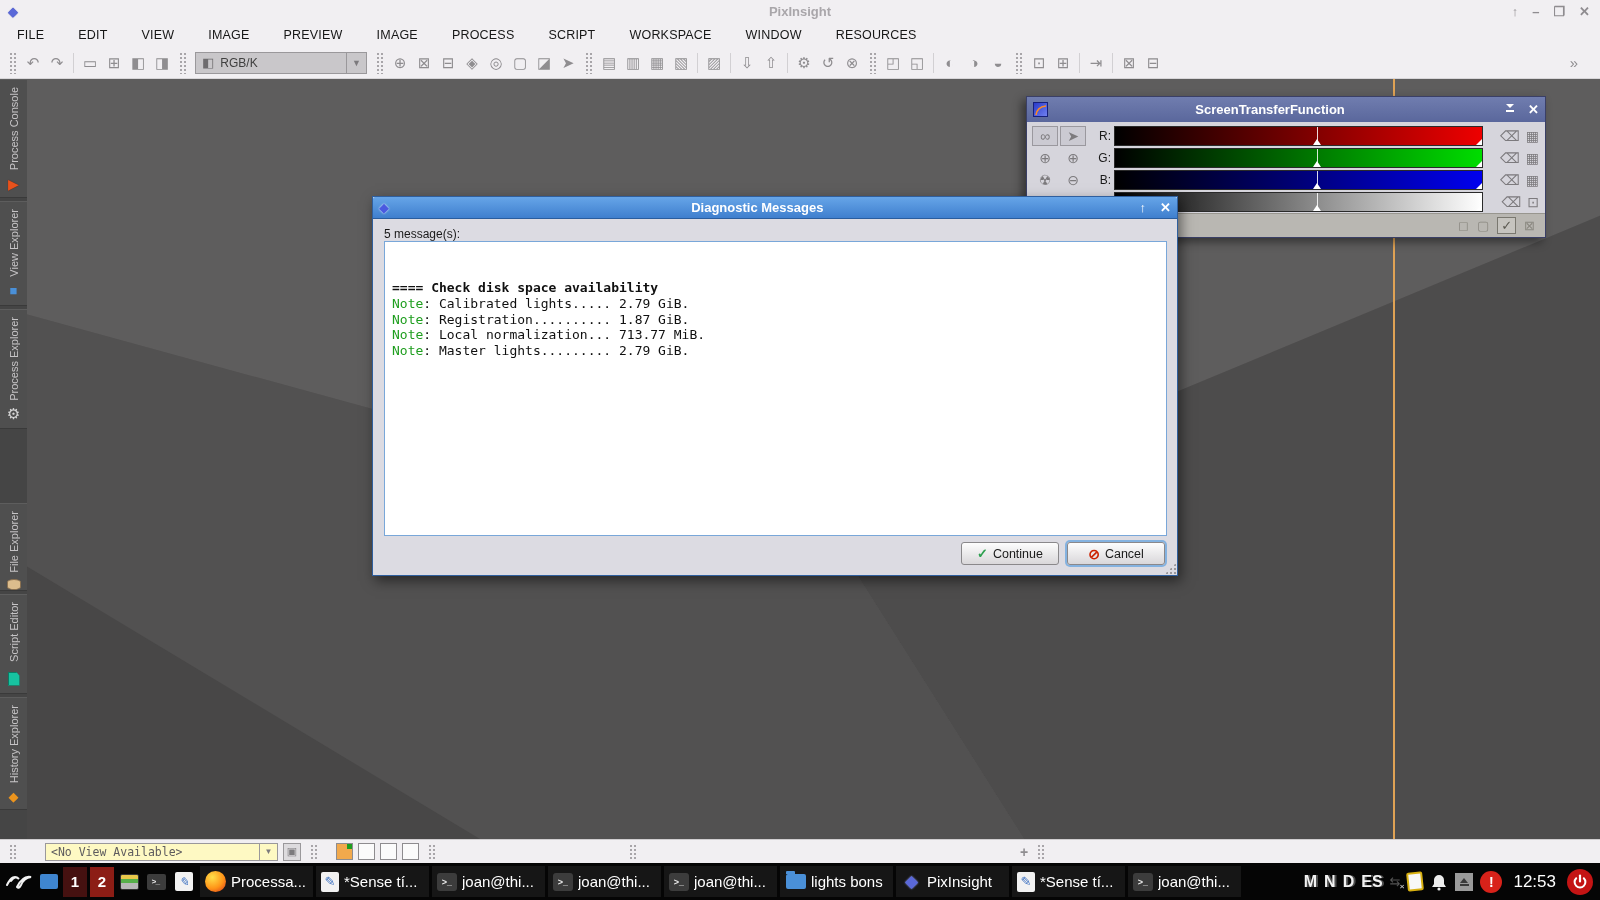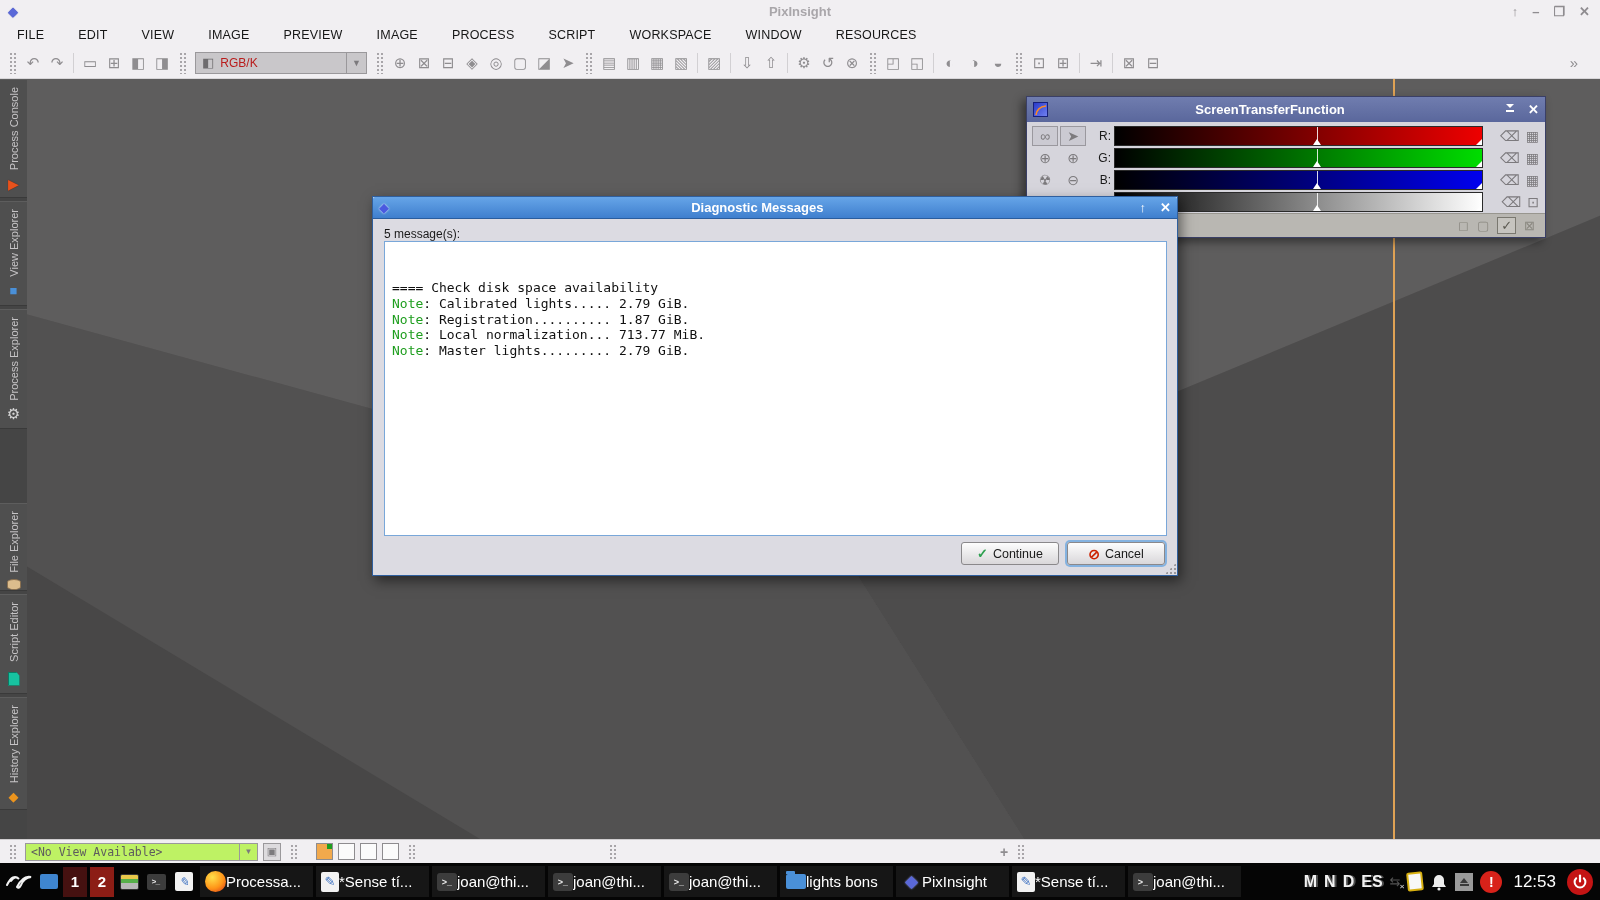--- a/index.html
+++ b/index.html
@@ -17,21 +17,21 @@
   .menubar { position:absolute; left:0; top:22px; width:1600px; height:25px; background:#f1eff2; display:flex; align-items:center; gap:0; }
   .menu-item { padding:0 17px; font-size:12.5px; color:#161616; letter-spacing:.2px; }
 
   .toolbar { position:absolute; left:0; top:47px; width:1600px; height:32px; background:#f1eff2; border-bottom:1px solid #d8d6d9; display:flex; align-items:center; padding:0 4px; }
   .tb-icon { width:24px; height:24px; display:flex; align-items:center; justify-content:center; color:#8f8d90; font-size:15px; }
   .tb-sep { width:1px; height:20px; background:#d2d0d3; margin:0 4px; }
   .tb-handle { width:7px; height:22px; margin:0 5px;
     background-image:radial-gradient(circle, #a8a5a9 1px, transparent 1.2px); background-size:4px 4px; }
   .rgb-select { display:flex; align-items:center; width:172px; height:22px; background:#c9c7ca; border:1px solid #9a989b; margin:0 4px; }
   .rgb-select .swatch-ic { font-size:13px; color:#6e6c6f; margin:0 6px; }
-  .rgb-select .rgb-label { flex:1; font-size:12px; color:#b91c1c; }
+  .rgb-select .rgb-label { flex:1; font-size:12px; color:#404040; }
   .rgb-select .dd-arrow { width:20px; height:20px; border-left:1px solid #9a989b; display:flex; align-items:center; justify-content:center; font-size:9px; color:#7c7a7d; }
   .tb-overflow { margin-left:auto; margin-right:18px; color:#8f8d90; font-size:15px; }
 
   
   .workspace { position:absolute; left:0; top:79px; width:1600px; height:760px; background:#585757; overflow:hidden; }
   .facet { position:absolute; left:0; top:0; width:100%; height:100%; }
   .f1 { background:#5e5d5d; clip-path:polygon(0 0,100% 0,100% 18%,52% 60%,0 30%); }
   .f2 { background:#4d4c4c; clip-path:polygon(52% 60%,100% 18%,100% 100%,64% 100%); }
   .f3 { background:#525151; clip-path:polygon(0 30%,52% 60%,64% 100%,0 100%); }
   .f4 { background:#484747; clip-path:polygon(0 62%,30% 100%,0 100%); }
@@ -76,55 +76,55 @@
   .stf-footer .pressed { border:1px solid #7a7870; background:#c6c4bf; padding:0 3px; color:#5a584f; }
 
   
   .dialog { position:absolute; left:372px; top:196px; width:806px; height:380px; background:#dcdbe2; border:1px solid #2f5f9e; box-shadow:3px 5px 12px rgba(0,0,0,.5); z-index:30; }
   .dlg-title { height:22px; background:linear-gradient(#66a5e8,#3f7fce); border-bottom:1px solid #2a5d9e; display:flex; align-items:center; padding:0 6px; border-radius:2px 2px 0 0; }
   .dlg-gem { color:#4a5ae0; font-size:13px; text-shadow:0 0 2px #fff; }
   .dlg-title-text { flex:1; text-align:center; color:#fff; font-weight:bold; font-size:13px; }
   .dlg-tbtn { color:#fff; font-weight:bold; font-size:13px; margin-left:14px; }
   .dlg-count { position:absolute; left:11px; top:30px; font-size:12px; color:#1a1a1a; }
   .dlg-textarea { position:absolute; left:11px; top:44px; width:783px; height:295px; background:#fff; border:1px solid #79a7d9; font-family:"DejaVu Sans Mono", monospace; font-size:13px; line-height:15.8px; color:#101010; padding:38px 0 0 7px; overflow:hidden; }
-  .msg-heading { font-weight:normal; }
+  .msg-heading { font-weight:bold; }
   .note-prefix { color:#1f9e1f; font-weight:normal; }
   .dlg-buttons { position:absolute; right:12px; bottom:10px; display:flex; gap:8px; }
   .btn { display:flex; align-items:center; justify-content:center; gap:5px; width:98px; height:23px; font-size:12.5px; color:#1a1a1a; background:linear-gradient(#fdfdfd,#d9d7da); border:1px solid #8a888b; border-radius:3px; font-family:"Liberation Sans", sans-serif; }
   .btn-focus { box-shadow:0 0 0 2px #84b2e0; }
   .ic-check { color:#2ea050; font-weight:bold; font-size:13px; }
   .ic-cancel { color:#cc2200; font-weight:bold; font-size:14px; }
   .resize-grip { position:absolute; right:1px; bottom:1px; width:11px; height:11px;
     background-image:radial-gradient(circle, #9a989b 1px, transparent 1.2px); background-size:4px 4px; clip-path:polygon(100% 0,100% 100%,0 100%); }
 
   
   .statusbar { position:absolute; left:0; top:839px; width:1600px; height:24px; background:#f1eff2; border-top:1px solid #cfcdcf; display:flex; align-items:center; }
   .sb-handle { width:7px; height:16px; margin:0 9px; background-image:radial-gradient(circle,#a8a5a9 1px,transparent 1.2px); background-size:4px 4px; }
-  .view-select { display:flex; align-items:center; width:233px; height:18px; background:#bef264; border:1px solid #9a989b; }
+  .view-select { display:flex; align-items:center; width:233px; height:18px; background:#fef9c3; border:1px solid #9a989b; margin-left:20px; }
   .view-select .vs-label { flex:1; font-family:"DejaVu Sans Mono", monospace; font-size:11.5px; color:#5d5b5e; padding-left:5px; }
   .view-select .dd-arrow { width:18px; height:16px; border-left:1px solid #9a989b; display:flex; align-items:center; justify-content:center; font-size:8px; color:#7c7a7d; }
   .sb-btn { width:18px; height:18px; border:1px solid #9a989b; background:#dddbde; margin-left:5px; display:flex; align-items:center; justify-content:center; font-size:11px; color:#7c7a7d; }
   .swatches { display:flex; gap:5px; margin-left:10px; }
   .swatch { width:17px; height:17px; border:1px solid #8e8c8f; background:#fbfbfb; position:relative; }
   .swatch.active { background:#f2a94c; }
   .swatch.active::after { content:""; position:absolute; right:0; top:0; width:5px; height:5px; background:#1f9e1f; }
   .sb-mid { margin-left:185px; }
   .sb-plus { margin-left:375px; color:#8f8d90; font-size:14px; font-weight:bold; }
 
   
   .taskbar { position:absolute; left:0; top:863px; width:1600px; height:37px; background:#050505; display:flex; align-items:center; padding:0 3px; gap:3px; }
   .tk-ic { height:30px; display:flex; align-items:center; justify-content:center; }
   .wm-logo { width:32px; }
   .blue-sq { width:22px; } .blue-sq i { display:block; width:18px; height:15px; background:#3f86d0; border-radius:2px; }
   .ws-btn { width:24px; height:30px; display:flex; align-items:center; justify-content:center; color:#fff; font-size:15px; font-weight:bold; }
   .ws-1 { background:#451110; } .ws-2 { background:#8c1d15; }
   .files-ic { width:24px; } .files-ic i { display:block; width:19px; height:16px; background:linear-gradient(#e8c84a 0 4px,#57b04a 4px 8px,#b8b8b8 8px 100%); border-radius:2px; border:1px solid #333; }
   .mini-term { width:24px; } .mini-term i { display:flex; align-items:center; justify-content:center; width:19px; height:16px; background:#3c3c3c; border-radius:2px; color:#e8e8e8; font-size:8px; font-weight:bold; }
   .mini-kate { width:26px; } .mini-kate i { display:flex; align-items:center; justify-content:center; width:18px; height:19px; background:#f2f2f2; border-radius:2px; color:#3a6fc0; font-size:12px; }
-  .win-btn { width:113px; height:31px; background:#161616; display:flex; align-items:center; padding:12px 5px; }
+  .win-btn { width:113px; height:31px; background:#161616; display:flex; align-items:center; gap:5px; padding:12px 5px; }
   .win-btn .lbl { color:#fff; font-size:15px; white-space:nowrap; overflow:hidden; }
   .app-ic { width:21px; height:21px; flex:0 0 auto; display:flex; align-items:center; justify-content:center; }
   .app-firefox { border-radius:50%; background:radial-gradient(circle at 35% 30%,#ffe04a,#ff9518 55%,#e0481a 90%); }
   .app-kate { background:#f2f2f2; border-radius:2px; color:#3a6fc0; font-size:13px; width:18px; height:20px; }
   .app-term { background:#3c3c3c; border-radius:3px; color:#eee; font-size:9px; font-weight:bold; width:20px; height:18px; }
   .app-folder { background:#4a90d8; border-radius:2px 2px 2px 2px; width:20px; height:15px; position:relative; }
   .app-folder::before { content:""; position:absolute; left:0; top:-3px; width:9px; height:3px; background:#4a90d8; border-radius:1px 1px 0 0; }
   .app-pi { color:#5a68d8; font-size:17px; text-shadow:0 0 2px #9aa8ff; }
   .tray { margin-left:auto; display:flex; align-items:center; gap:7px; padding-right:4px; }
   .kbd-ind { color:#f2f2f2; font-size:16px; font-weight:bold; text-shadow:2px 0 0 #4c4c4c; }

